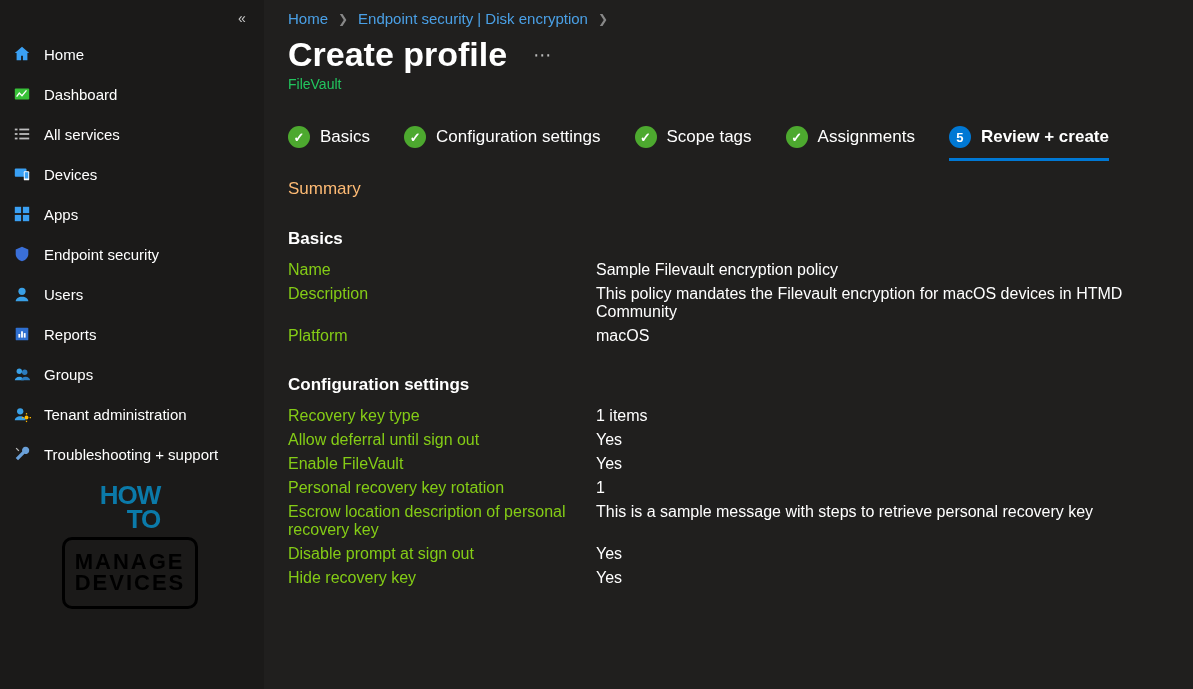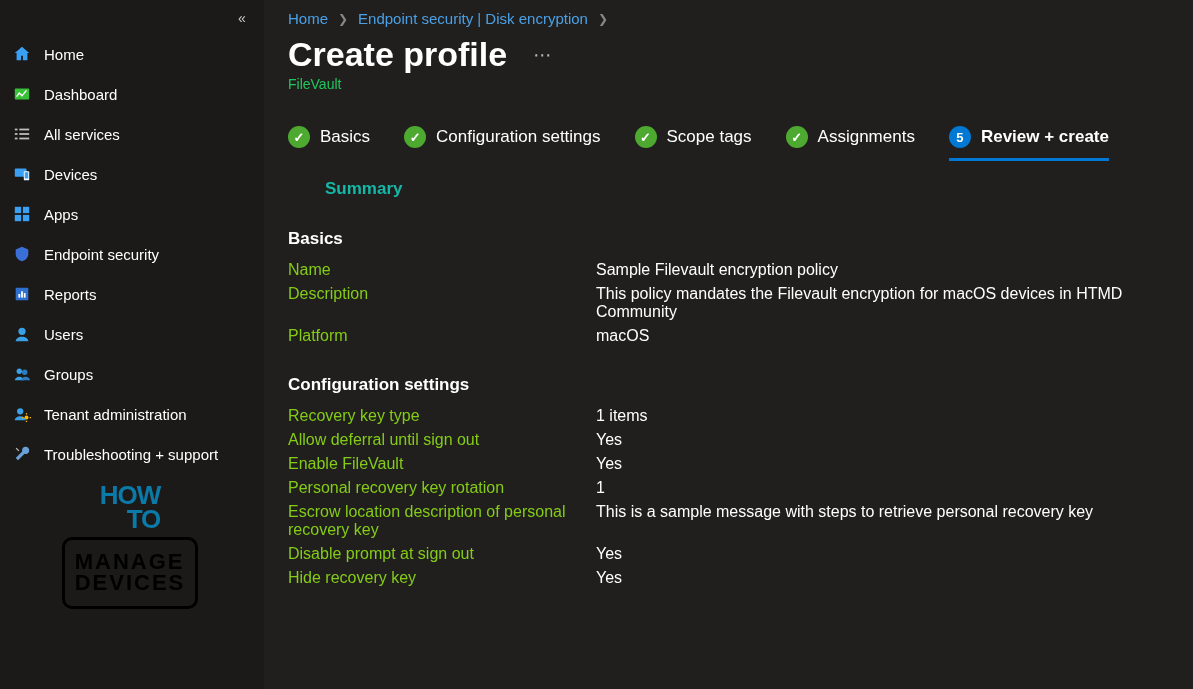--- a/index.html
+++ b/index.html
@@ -132,24 +132,23 @@
     font-size: 13px; font-weight: 700;
     color: #fff;
   }
   .step-badge.done { background: #4da92f; }
   .step-badge.num  { background: #0078d4; }
   .step-label { font-size: 17px; color: #fff; font-weight: 400; }
   .step.active .step-label { font-weight: 600; }
   
   .section-title {
     font-size: 17px;
-    font-weight: 700;
-    color: #14b8a6;
+    font-weight: 400;
+    color: #fdba74;
     margin-top: 24px;
-    margin-left: 37px;
   }
   .section-title.first { margin-top: 18px; }
   .group-title {
     font-size: 17px;
     font-weight: 600;
     color: #fff;
     margin-top: 30px;
     margin-bottom: 12px;
   }
   .kv {
@@ -243,39 +242,39 @@
         <svg width="18" height="18" viewBox="0 0 20 20">
             <path fill="#3a6fd8" d="M10 2 3 5v5c0 4 3 7 7 8 4-1 7-4 7-8V5z"></path>
           </svg>
       </span>
       <span>Endpoint security</span>
     </li>
 
     <li class="nav-item">
       <span class="nav-icon">
         <svg width="18" height="18" viewBox="0 0 20 20">
+            <circle fill="#39a0e6" cx="10" cy="7" r="4"></circle>
+            <path fill="#39a0e6" d="M3 18c0-3 3-5 7-5s7 2 7 5z"></path>
+          </svg>
+      </span>
+      <span>Users</span>
+    </li>
+
+    <li class="nav-item">
+      <span class="nav-icon">
+        <svg width="18" height="18" viewBox="0 0 20 20">
             <rect fill="#2f6fd0" x="3" y="3" width="14" height="14" rx="1"></rect>
             <g fill="#fff">
               <rect x="6" y="10" width="2" height="4"></rect>
               <rect x="9" y="7" width="2" height="7"></rect>
               <rect x="12" y="9" width="2" height="5"></rect>
             </g>
           </svg>
       </span>
       <span>Reports</span>
-    </li>
-
-    <li class="nav-item">
-      <span class="nav-icon">
-        <svg width="18" height="18" viewBox="0 0 20 20">
-            <circle fill="#39a0e6" cx="10" cy="7" r="4"></circle>
-            <path fill="#39a0e6" d="M3 18c0-3 3-5 7-5s7 2 7 5z"></path>
-          </svg>
-      </span>
-      <span>Users</span>
     </li>
 
     <li class="nav-item">
       <span class="nav-icon">
         <svg width="18" height="18" viewBox="0 0 20 20">
             <circle fill="#39a0e6" cx="7" cy="7" r="3"></circle>
             <circle fill="#2b7cc0" cx="13" cy="8" r="3"></circle>
             <path fill="#39a0e6" d="M2 17c0-2 2-4 5-4s5 2 5 4z"></path>
             <path fill="#2b7cc0" d="M9 17c0-2 2-4 5-4s5 2 5 4z"></path>
           </svg>

